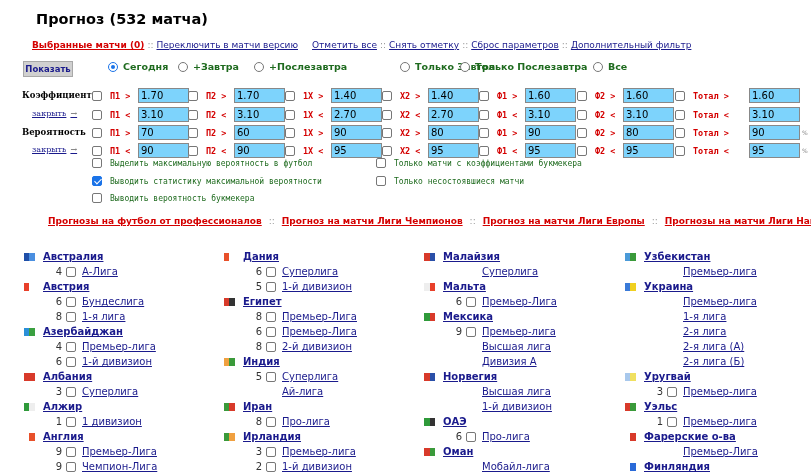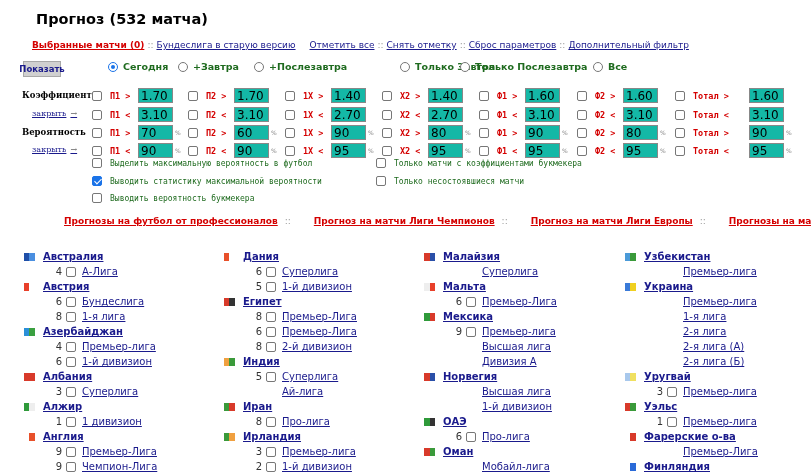--- a/index.html
+++ b/index.html
@@ -7,64 +7,64 @@
   body { width: 811px; height: 476px; overflow: hidden; position: relative; font-family: "DejaVu Sans", sans-serif; color: #000; }
 
   .title { position: absolute; left: 36px; top: 11px; font-size: 14.5px; font-weight: bold; }
 
   .toplinks { position: absolute; left: 32px; top: 40px; font-size: 9px; white-space: nowrap; }
   .toplinks a { color: #1a1a8c; text-decoration: underline; }
   .toplinks a.red { color: #d40000; font-weight: bold; }
   .toplinks .sep { color: #999; margin: 0 3px; }
   .toplinks .gap { display: inline-block; width: 14px; }
 
-  .show-btn { position: absolute; left: 23px; top: 61px; width: 38px; height: 16px; background: #d0d0d0; border: 1px solid #a8a8a8; color: #1a1a8c; font-size: 8.5px; font-weight: bold; display: flex; align-items: center; justify-content: center; font-family: "DejaVu Sans", sans-serif; }
+  .show-btn { position: absolute; left: 23px; top: 61px; width: 50px; height: 16px; background: #d0d0d0; border: 1px solid #a8a8a8; color: #1a1a8c; font-size: 8.5px; font-weight: bold; display: flex; align-items: center; justify-content: center; font-family: "DejaVu Sans", sans-serif; }
 
   .radios { position: absolute; left: 108px; top: 61px; display: flex; font-size: 9.5px; font-weight: bold; color: #1f6b1f; white-space: nowrap; }
   .radio-item { display: flex; align-items: center; margin-right: 0; }
   .radio { width: 10px; height: 10px; border-radius: 50%; border: 1px solid #777; background: #fff; margin-right: 5px; display: inline-block; position: relative; }
   .radio.on { border-color: #1a73e8; }
   .radio.on::after { content: ""; position: absolute; left: 2px; top: 2px; width: 4px; height: 4px; border-radius: 50%; background: #1a73e8; }
   .rowlabel { position: absolute; font-family: "DejaVu Serif", serif; font-size: 8.5px; font-weight: bold; }
   .rowlabel.link { color: #1a1a8c; font-weight: normal; text-decoration: underline; font-size: 8px; }
   .arrow { color: #666; font-size: 8px; margin-left: 4px; }
   .cb { width: 10px; height: 10px; border: 1px solid #777; border-radius: 2px; background: #fff; display: inline-block; }
   .cb.on { background: #1a73e8; border-color: #1a73e8; position: relative; }
   .cb.on::after { content: ""; position: absolute; left: 3px; top: 0px; width: 3px; height: 6px; border: solid #fff; border-width: 0 1.5px 1.5px 0; transform: rotate(45deg); }
   .fcell { position: absolute; display: flex; align-items: center; }
   .fcell .lbl { color: #d40000; font-family: "DejaVu Sans Mono", monospace; font-size: 8.5px; font-weight: bold; margin-left: 8px; width: 28px; }
   .fcell .lbl.wide { width: 56px; }
-  .fcell .inp { width: 35px; height: 15px; border: 1px solid #888; font-size: 12px; padding: 2px 2px; font-family: "DejaVu Sans", sans-serif; background: #14b8a6; }
+  .fcell .inp { width: 51px; height: 15px; border: 1px solid #888; font-size: 10px; padding: 2px 2px; font-family: "DejaVu Sans", sans-serif; background: #7dd3fc; }
   .fcell .pct { font-size: 6px; color: #888; margin-left: 2px; }
 
   .opts { position: absolute; font-family: "DejaVu Sans Mono", monospace; font-size: 8px; color: #1f6b1f; }
   .opt { position: absolute; display: flex; align-items: center; white-space: nowrap; }
   .opt .cb { margin-right: 8px; }
 
   .promo { position: absolute; left: 48px; top: 216px; font-size: 9px; font-weight: bold; white-space: nowrap; }
-  .promo a { color: #d40000; text-decoration: underline; margin-left: 16px; }
+  .promo a { color: #d40000; text-decoration: underline; }
   .promo .sep { color: #999; margin: 0 7px; font-weight: normal; }
 
   .col { position: absolute; top: 249px; width: 190px; font-size: 10px; }
   .country { display: flex; align-items: center; height: 15px; }
   .flag { width: 11px; height: 8px; margin-right: 8px; display: inline-block; }
   .country a { color: #1a1a8c; font-weight: bold; text-decoration: underline; }
   .league { display: flex; align-items: center; height: 15px; padding-left: 0; }
   .league .num { width: 42px; text-align: right; color: #333; padding-right: 4px; }
   .league .cb { margin-right: 6px; }
   .league .nocb { width: 16px; display: inline-block; }
   .league a { color: #1a1a8c; text-decoration: underline; }
 </style>
 </head>
 <body>
 
 <div class="title">Прогноз (532 матча)</div>
 
 <div class="toplinks">
-  <a class="red">Выбранные матчи (0)</a><span class="sep">::</span><a>Бундеслига в старую версию</a><span class="gap"></span><a>Отметить все</a><span class="sep">::</span><a>Снять отметку</a><span class="sep">::</span><a>Сброс параметров</a><span class="sep">::</span><a>Дополнительный фильтр</a>
+  <a class="red">Выбранные матчи (0)</a><span class="sep">::</span><a>Переключить в матчи версию</a><span class="gap"></span><a>Отметить все</a><span class="sep">::</span><a>Снять отметку</a><span class="sep">::</span><a>Сброс параметров</a><span class="sep">::</span><a>Дополнительный фильтр</a>
 </div>
 
 <button class="show-btn">Показать</button>
 
 <div class="radios" id="radios">
     <div class="radio-item" style="position: absolute; left: 0px;">
       <span class="radio on"></span>
       <span>Сегодня</span>
     </div>
     <div class="radio-item" style="position: absolute; left: 70px;">

